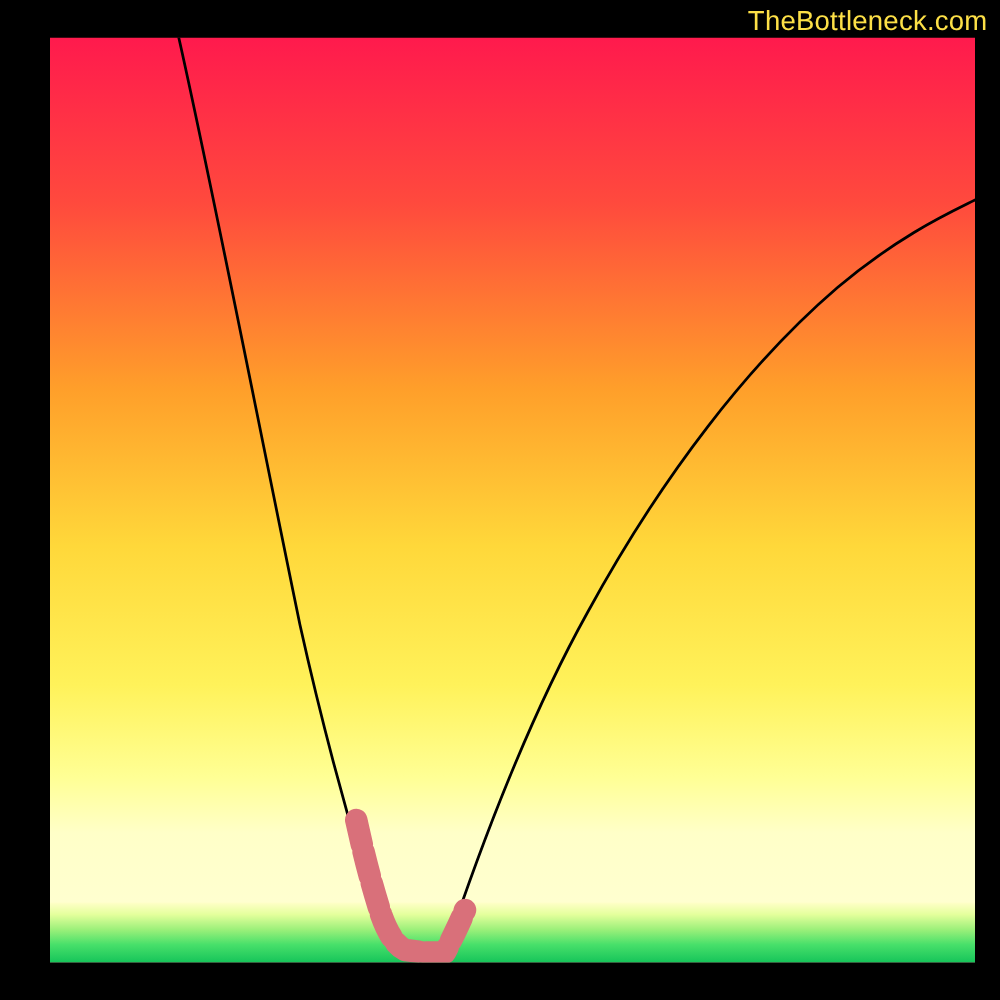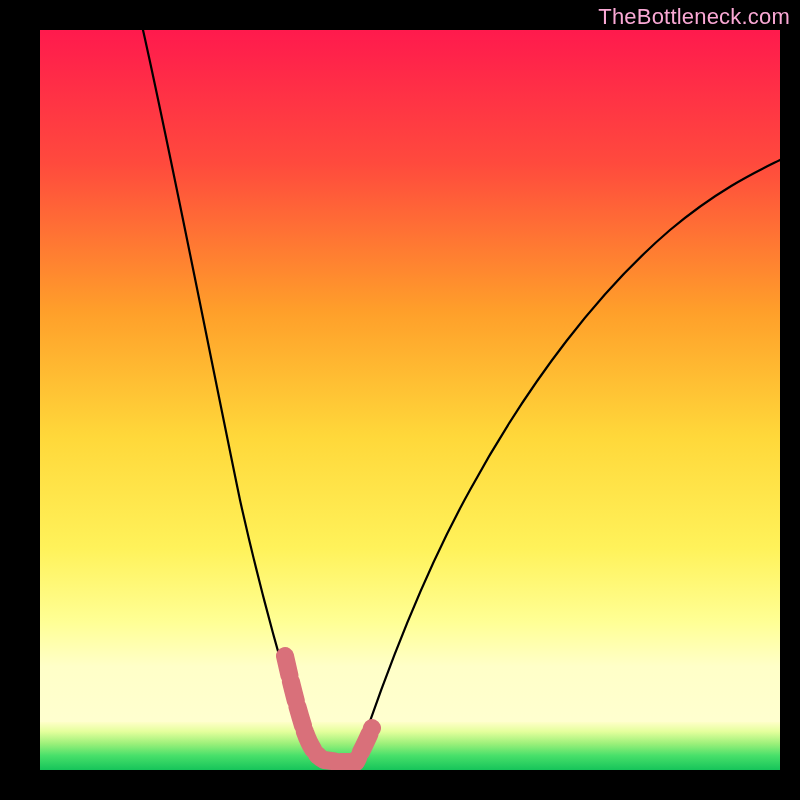--- a/index.html
+++ b/index.html
@@ -14,21 +14,21 @@
   .outer {
     position: relative;
     width: 800px;
     height: 800px;
     background: #000;
   }
   .watermark {
     position: absolute;
     top: 4px;
     right: 10px;
-    color: #f9a8d4;
+    color: #fde047;
     font-size: 22px;
     font-weight: 500;
     letter-spacing: 0.2px;
     z-index: 20;
   }
   .plot-wrap {
     position: absolute;
     left: 40px;
     top: 30px;
     width: 740px;

